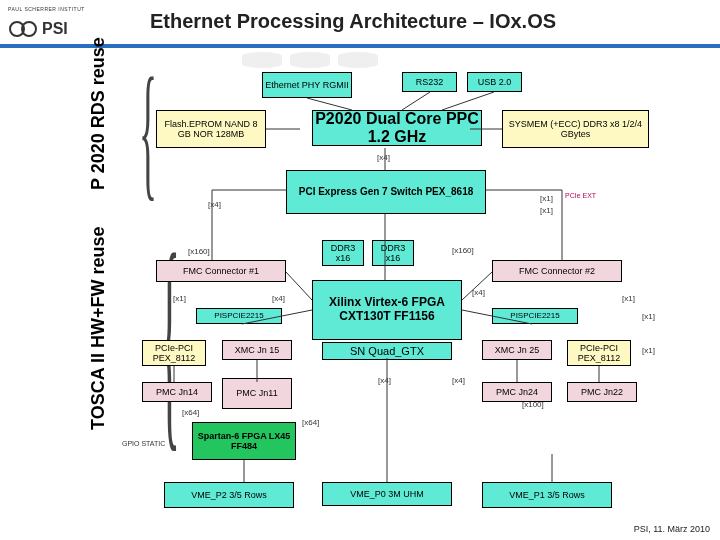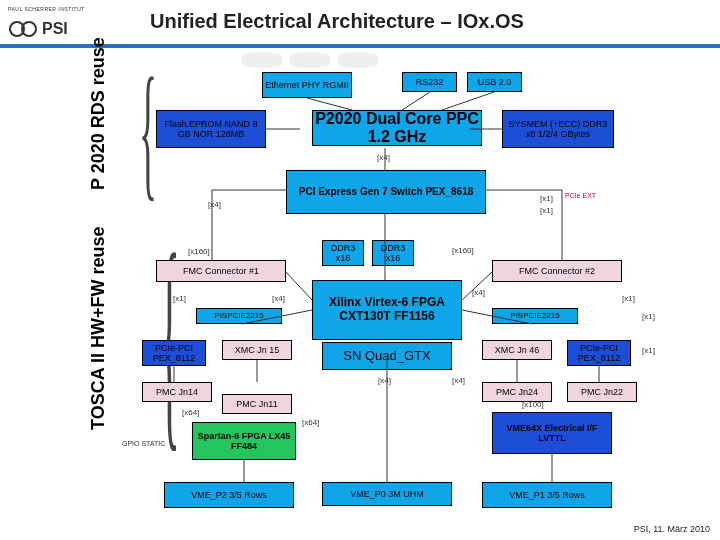--- a/index.html
+++ b/index.html
@@ -3,23 +3,23 @@
 <meta charset="utf-8">
 <style>
   html,body{margin:0;padding:0;font-family:Arial,Helvetica,sans-serif;background:#fff}
   .page{width:720px;height:540px;position:relative}
   .titlebar{position:absolute;left:0;top:0;right:0;height:44px;border-bottom:4px solid #2a6fbf}
   .logo{position:absolute;left:8px;top:6px}
   .title{position:absolute;left:150px;top:10px;font-size:20px;font-weight:bold;color:#222}
   .diag{position:absolute;left:122px;top:50px;width:562px;height:458px}
   .box{position:absolute;border:1px solid #000;font-size:9px;text-align:center;display:flex;flex-direction:column;justify-content:center;line-height:1.15;padding:1px 2px;box-sizing:border-box}
   .box b{font-weight:bold}
-  .blue{background:#0ea5e9}
+  .blue{background:#5eead4}
   .pink{background:#f2d6de}
-  .white{background:#1d4ed8}
+  .white{background:#fef9c3}
   .green{background:#22c55e}
   .gray{background:#efefef}
   .cyl{border-radius:50%/25%;}
   .lbl{position:absolute;font-size:8px;color:#333}
   .footer{position:absolute;right:10px;bottom:6px;font-size:9px;color:#222}
   .vtxt{position:absolute;font-size:18px;font-weight:bold;transform:rotate(-90deg);transform-origin:left top;white-space:nowrap}
   .brace{position:absolute;font-family:Georgia,serif;color:#444}
 </style>
 </head>
 <body>
@@ -29,21 +29,21 @@
     <div class="logo">
       <div style="font-size:5px;letter-spacing:0.5px;color:#333">PAUL SCHERRER INSTITUT</div>
       <div style="display:flex;align-items:center;gap:4px;margin-top:8px">
         <svg width="30" height="18">
             <circle cx="9" cy="9" r="7" fill="none" stroke="#333" stroke-width="2"></circle>
             <circle cx="21" cy="9" r="7" fill="none" stroke="#333" stroke-width="2"></circle>
           </svg>
         <span style="font-size:16px;font-weight:bold;color:#333">PSI</span>
       </div>
     </div>
-    <div class="title">Unified Electrical Architecture – IOx.OS</div>
+    <div class="title">Ethernet Processing Architecture – IOx.OS</div>
   </div>
 
   <div class="vtxt" style="left:88px;top:190px">P 2020 RDS reuse</div>
   <div class="vtxt" style="left:88px;top:430px">TOSCA II HW+FW reuse</div>
   <div class="brace" style="left:112px;top:44px;font-size:150px;transform:scaleX(0.25)">{</div>
   <div class="brace" style="left:112px;top:200px;font-size:240px;transform:scaleX(0.18)">{</div>
 
   <div class="diag">
 
     <div class="box gray cyl" style="left:120px;top:2px;width:40px;height:16px;border:none"></div>
@@ -55,21 +55,21 @@
     <div class="box blue" style="left:280px;top:22px;width:55px;height:20px">RS232</div>
     <div class="box blue" style="left:345px;top:22px;width:55px;height:20px">USB 2.0</div>
 
     <div class="box white" style="left:34px;top:60px;width:110px;height:38px">Flash.EPROM
 NAND 8 GB
 NOR 128MB</div>
     <div class="box blue" style="left:190px;top:60px;width:170px;height:36px;font-size:16px">
         <b>P2020
 Dual Core PPC 1.2 GHz</b>
       </div>
-    <div class="box white" style="left:380px;top:60px;width:112px;height:38px">SYSMEM (+ECC)
+    <div class="box white" style="left:380px;top:60px;width:147px;height:38px">SYSMEM (+ECC)
 DDR3 x8
 1/2/4 GBytes</div>
     <div class="lbl" style="left:255px;top:103px">[x4]</div>
 
     <div class="box blue" style="left:164px;top:120px;width:200px;height:44px;font-size:10px">
         <b>PCI Express Gen 7
 Switch
 PEX_8618</b>
       </div>
     <div class="lbl" style="left:86px;top:150px">[x4]</div>
@@ -90,52 +90,47 @@
     <div class="lbl" style="left:150px;top:244px">[x4]</div>
     <div class="lbl" style="left:350px;top:238px">[x4]</div>
     <div class="lbl" style="left:500px;top:244px">[x1]</div>
 
     <div class="box blue" style="left:190px;top:230px;width:150px;height:60px;font-size:12px">
         <b>Xilinx
 Virtex-6 FPGA
 CXT130T
 FF1156</b>
       </div>
-    <div class="box blue" style="left:200px;top:292px;width:130px;height:28px;font-size:13px">SN Quad_GTX</div>
+    <div class="box blue" style="left:200px;top:292px;width:130px;height:18px;font-size:11px">SN Quad_GTX</div>
 
     <div class="box blue" style="left:74px;top:258px;width:86px;height:16px;font-size:8px">PISPCIE2215</div>
     <div class="box blue" style="left:370px;top:258px;width:86px;height:16px;font-size:8px">PISPCIE2215</div>
     <div class="lbl" style="left:520px;top:262px">[x1]</div>
 
     <div class="box white" style="left:20px;top:290px;width:64px;height:26px">PCIe-PCI
 PEX_8112</div>
     <div class="box pink" style="left:100px;top:290px;width:70px;height:20px">XMC Jn 15</div>
-    <div class="box pink" style="left:360px;top:290px;width:70px;height:20px">XMC Jn 46</div>
+    <div class="box pink" style="left:360px;top:290px;width:70px;height:20px">XMC Jn 25</div>
     <div class="box white" style="left:445px;top:290px;width:64px;height:26px">PCIe-PCI
 PEX_8112</div>
     <div class="lbl" style="left:520px;top:296px">[x1]</div>
 
     <div class="box pink" style="left:20px;top:332px;width:70px;height:20px">PMC Jn14</div>
-    <div class="box pink" style="left:100px;top:344px;width:70px;height:20px">PMC Jn11</div>
+    <div class="box pink" style="left:100px;top:328px;width:70px;height:31px">PMC Jn11</div>
     <div class="box pink" style="left:360px;top:332px;width:70px;height:20px">PMC Jn24</div>
     <div class="box pink" style="left:445px;top:332px;width:70px;height:20px">PMC Jn22</div>
     <div class="lbl" style="left:256px;top:326px">[x4]</div>
     <div class="lbl" style="left:330px;top:326px">[x4]</div>
 
     <div class="lbl" style="left:60px;top:358px">[x64]</div>
     <div class="lbl" style="left:180px;top:368px">[x64]</div>
     <div class="box green" style="left:70px;top:372px;width:104px;height:38px">
         <b>Spartan-6 FPGA
 LX45
 FF484</b>
-      </div>
-    <div class="box white" style="left:370px;top:362px;width:120px;height:42px">
-        <b>VME64X
-Electrical I/F
-LVTTL</b>
       </div>
     <div class="lbl" style="left:400px;top:350px">[x100]</div>
     <div class="lbl" style="left:0px;top:390px;font-size:7px;line-height:1">GPIO
 STATIC</div>
     <div class="lbl" style="left:90px;top:437px">[x10]</div>
 
     <div class="box blue" style="left:42px;top:432px;width:130px;height:26px">VME_P2
 3/5 Rows</div>
     <div class="box blue" style="left:200px;top:432px;width:130px;height:24px">VME_P0
 3M UHM</div>

